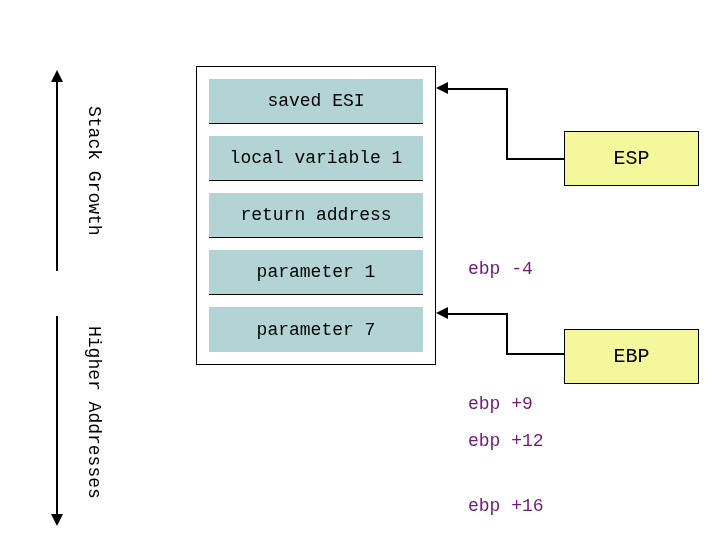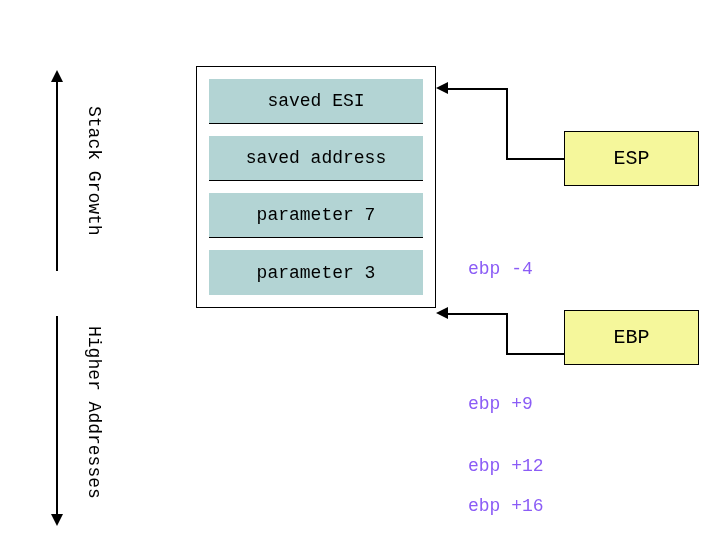--- a/index.html
+++ b/index.html
@@ -25,21 +25,21 @@
     display: flex;
     align-items: center;
     justify-content: center;
     color: #000;
   }
   .cell:last-child { border-bottom: none; }
   .offset {
     position: absolute;
     left: 432px;
     font-size: 18px;
-    color: #8b5cf6;
+    color: #701a75;
   }
   .ptrbox {
     position: absolute;
     left: 528px;
     width: 135px;
     height: 55px;
     background: #f5f79b;
     border: 1px solid #000;
     display: flex;
     align-items: center;
@@ -78,32 +78,33 @@
     border-right: 12px solid #000;
   }
   .hline { position:absolute; height:2px; background:#000; }
   .vline { position:absolute; width:2px; background:#000; }
 </style>
 </head>
 <body>
 
 <div class="stack">
   <div class="cell">saved ESI</div>
-  <div class="cell">saved address</div>
+  <div class="cell">local variable 1</div>
+  <div class="cell">return address</div>
+  <div class="cell">parameter 1</div>
   <div class="cell">parameter 7</div>
-  <div class="cell">parameter 3</div>
 </div>
 
 <div class="offset" style="top:223px">ebp -4</div>
 <div class="offset" style="top:358px">ebp +9</div>
-<div class="offset" style="top:420px">ebp +12</div>
+<div class="offset" style="top:395px">ebp +12</div>
 <div class="offset" style="top:460px">ebp +16</div>
 
 <div class="ptrbox" style="top:95px">ESP</div>
-<div class="ptrbox" style="top:274px">EBP</div>
+<div class="ptrbox" style="top:293px">EBP</div>
 
 <div class="hline" style="top:122px; left:470px; width:58px"></div>
 <div class="vline" style="top:52px; left:470px; height:72px"></div>
 <div class="hline" style="top:52px; left:412px; width:60px"></div>
 <div class="arrow-head-left" style="top:46px; left:400px"></div>
 
 <div class="hline" style="top:317px; left:470px; width:58px"></div>
 <div class="vline" style="top:277px; left:470px; height:42px"></div>
 <div class="hline" style="top:277px; left:412px; width:60px"></div>
 <div class="arrow-head-left" style="top:271px; left:400px"></div>

